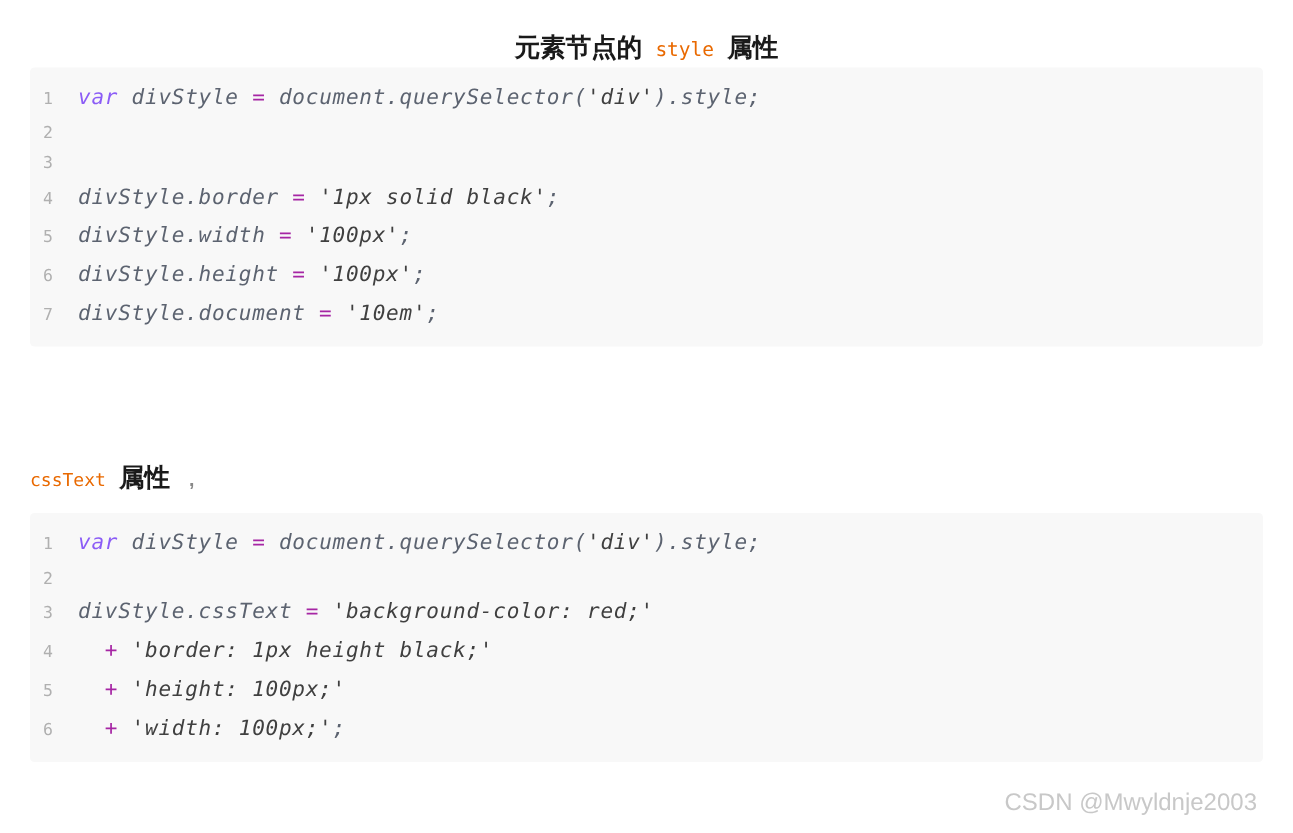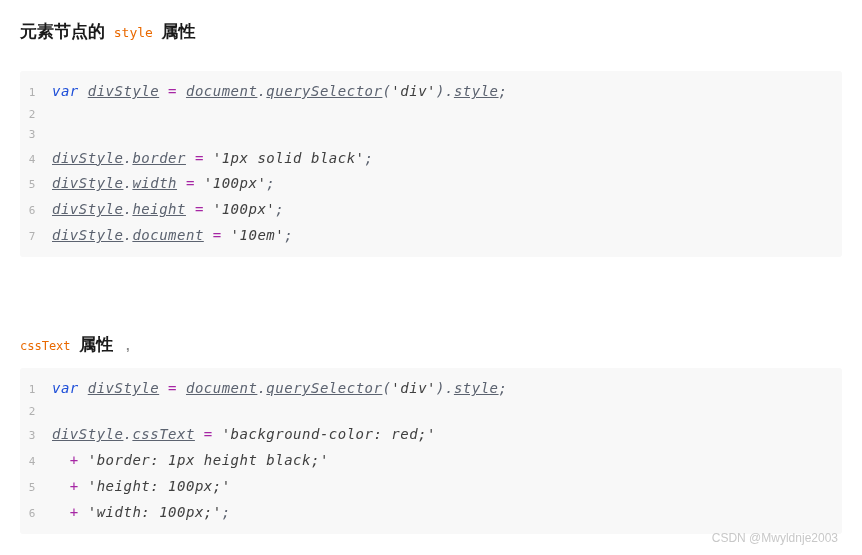--- a/index.html
+++ b/index.html
@@ -10,22 +10,23 @@
     body {
       font-family: -apple-system, BlinkMacSystemFont, "Segoe UI", Arial, sans-serif;
       background: #ffffff;
       padding: 12px 20px;
       width: 862px;
     }
     .heading {
       font-size: 17px;
       font-weight: bold;
       color: #1a1a1a;
-      margin-bottom: 28px;
+      margin-bottom: 2px;
       margin-top: 8px;
+      text-align: center;
     }
     .heading .inline-code {
       color: #e96900;
       font-size: 13px;
       font-family: "Consolas", "Monaco", monospace;
       font-weight: normal;
       margin: 0 4px;
     }
     .code-block {
       background: #f8f8f8;
@@ -48,25 +49,25 @@
       text-align: center;
       font-style: normal;
       user-select: none;
       flex-shrink: 0;
     }
     .line-content {
       padding-left: 8px;
       letter-spacing: 0.5px;
       white-space: pre;
     }
-    .kw { color: #1d4ed8; }
+    .kw { color: #8b5cf6; }
     .punc { color: #5c6370; }
     .op { color: #a626a4; }
     .str { color: #404040; }
-    .dotvar { color: #5c6370; text-decoration: underline; }
+    .dotvar { color: #5c6370; }
     .section-gap {
       height: 26px;
     }
     .section2-heading {
       font-size: 17px;
       font-weight: bold;
       color: #1a1a1a;
       margin-bottom: 12px;
       margin-top: 20px;
     }
@@ -75,21 +76,21 @@
       font-size: 12px;
       font-family: "Consolas", "Monaco", monospace;
       font-weight: normal;
       margin-right: 4px;
     }
     .watermark {
       position: fixed;
       bottom: 10px;
       right: 24px;
       color: #c8c8c8;
-      font-size: 12px;
+      font-size: 16px;
       font-family: Arial, sans-serif;
     }
     .quote {
       color: #888;
       font-size: 13px;
       margin-left: 8px;
     }
   </style>
 </head>
 <body>

